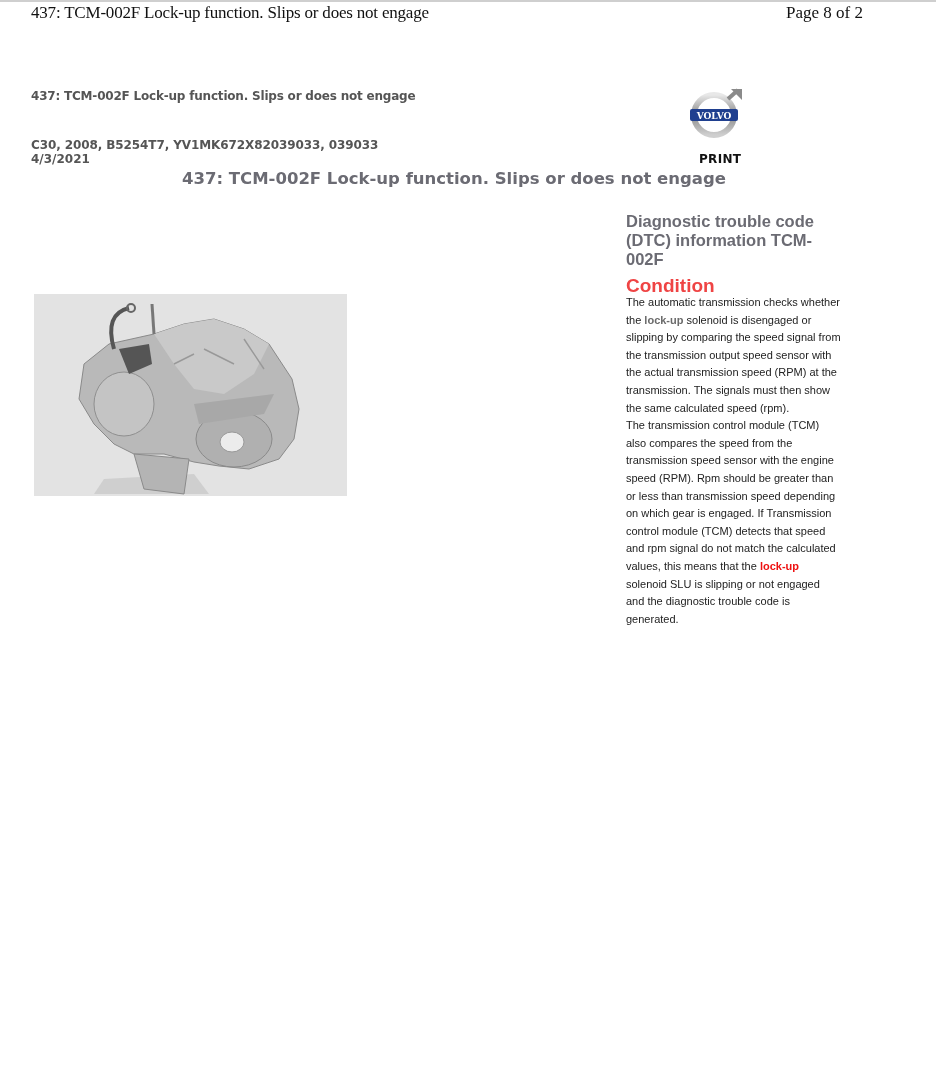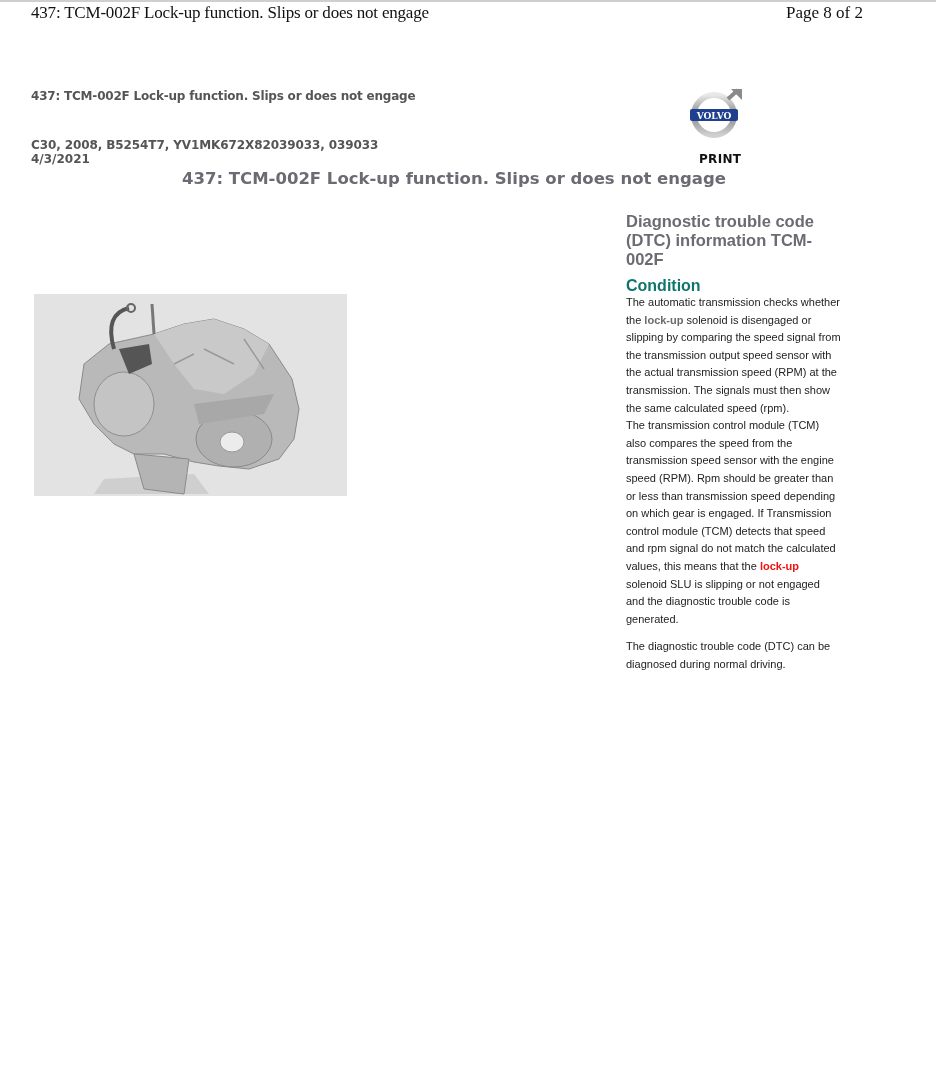--- a/index.html
+++ b/index.html
@@ -96,24 +96,24 @@
     }
     .side h2 {
       margin: 0 0 8px 0;
       font-size: 16.5px;
       line-height: 19px;
       font-weight: bold;
       color: #6b6b73;
     }
     .side h3 {
       margin: 0;
-      font-size: 16px;
+      font-size: 19px;
       line-height: 17px;
       font-weight: bold;
-      color: #0f766e;
+      color: #ef4444;
     }
     .side p {
       margin: 0 0 10px 0;
       font-size: 11px;
       line-height: 17.6px;
       color: #222;
     }
     .hl-gray { color: #6b6b6b; font-weight: bold; }
     .hl-red { color: #ee1111; font-weight: bold; }
   </style>
@@ -169,14 +169,13 @@
   </svg>
 </div>
 
 <div class="side">
   <h2>Diagnostic trouble code (DTC) information TCM-002F</h2>
   <h3>Condition</h3>
   <p>
     <span>The automatic transmission checks whether the </span><span class="hl-gray">lock-up</span><span> solenoid is disengaged or slipping by comparing the speed signal from the transmission output speed sensor with the actual transmission speed (RPM) at the transmission. The signals must then show the same calculated speed (rpm).</span><br>
     <span>The transmission control module (TCM) also compares the speed from the transmission speed sensor with the engine speed (RPM). Rpm should be greater than or less than transmission speed depending on which gear is engaged. If Transmission control module (TCM) detects that speed and rpm signal do not match the calculated values, this means that the </span><span class="hl-red">lock-up</span><span> solenoid SLU is slipping or not engaged and the diagnostic trouble code is generated.</span>
   </p>
-  <p>The diagnostic trouble code (DTC) can be diagnosed during normal driving.</p>
 </div>
 
 </body></html>

